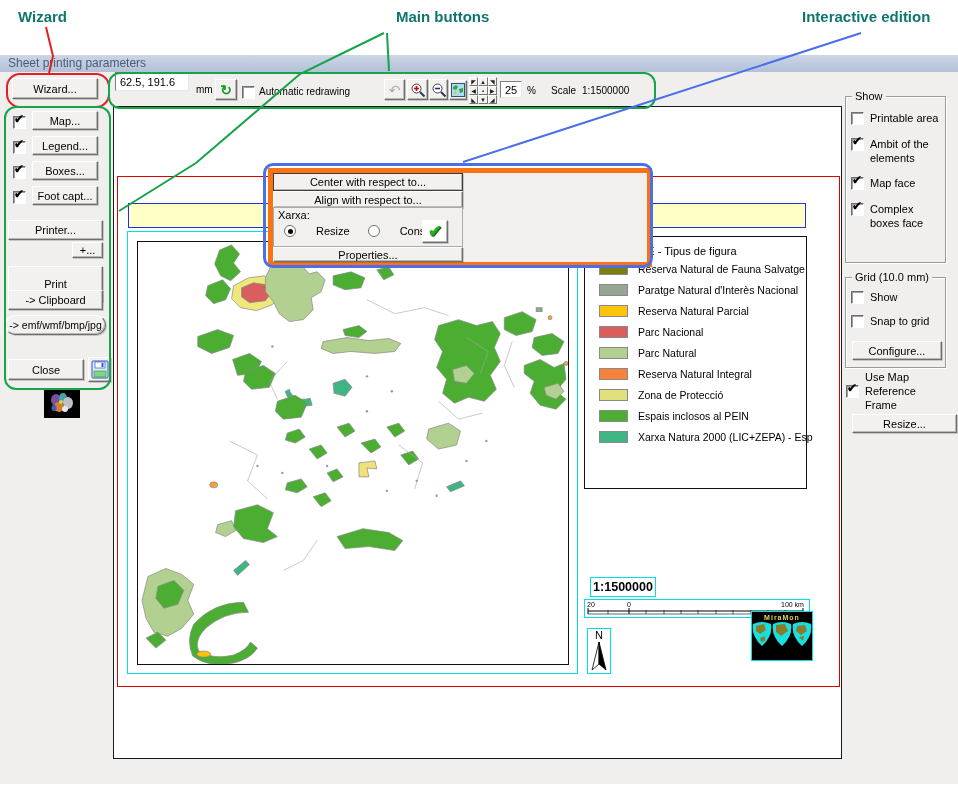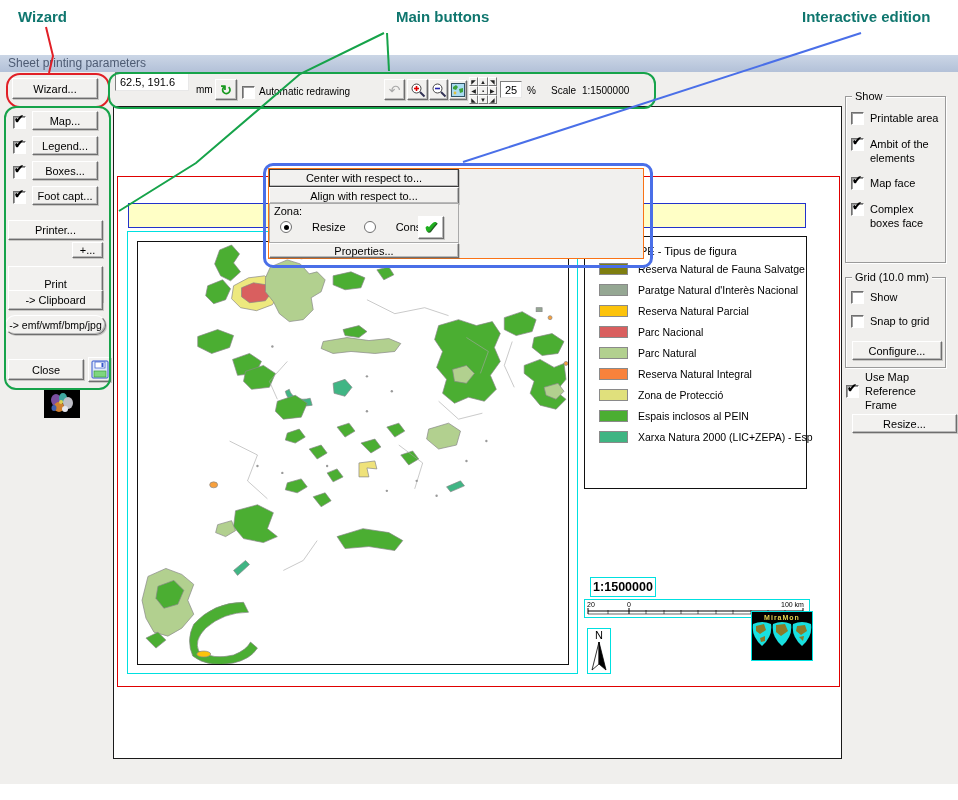--- a/index.html
+++ b/index.html
@@ -34,21 +34,21 @@
 
   .uitext{font-size:10px;line-height:1.15;}
 
   
   .toggle-row{position:relative;height:25px;display:flex;align-items:center;}
   .toggle-row .cb{margin-left:9px;}
   .toggle-btn{position:absolute;left:28px;top:1px;width:66px;height:19px;}
 
   
   .menu{position:absolute;left:268px;top:168px;width:374px;height:89px;display:flex;
-        background:#f1f0ee;border:1px solid #f97316;z-index:30;}
+        background:#f1f0ee;border:5px solid #f97316;z-index:30;}
   .menu-colL{width:190px;display:flex;flex-direction:column;}
   .menu-colR{width:184px;display:flex;flex-direction:column;}
   .menu-btn{width:100%;height:17px;}
   .menu-colR .menu-btn{flex:1;}
   .menu-btn.default{outline:1px solid #3c3c3c;outline-offset:-1px;height:18px;}
   .font-panel{flex:1;border:1px solid #aaa;box-sizing:border-box;background:#f1f0ee;
               font-size:11px;padding:1px 4px;position:relative;}
   .radio-wrap{display:inline-flex;align-items:center;gap:20px;font-size:11px;}
 
   
@@ -393,21 +393,21 @@
   </div>
 
   
   <div class="menu">
     <div class="menu-colL">
         <button class="w95btn menu-btn default">Center with respect to...</button>
         <button class="w95btn menu-btn">Align with respect to...</button>
       </div>
     <div class="menu-colL" style="width:0;"></div>
     <div class="font-panel" style="position:absolute;left:0;top:34px;width:190px;height:40px;">
-      <div>Zona:</div>
+      <div>Xarxa:</div>
       <div style="display:flex;gap:18px;margin-top:4px;margin-left:6px;align-items:center;">
           <label class="radio-wrap">
             <span class="radio">
               <span class="radiodot"></span>
             </span>
             <span class="radio-label">Resize</span>
           </label>
           <label class="radio-wrap">
             <span class="radio"></span>
             <span class="radio-label">Constant</span>

